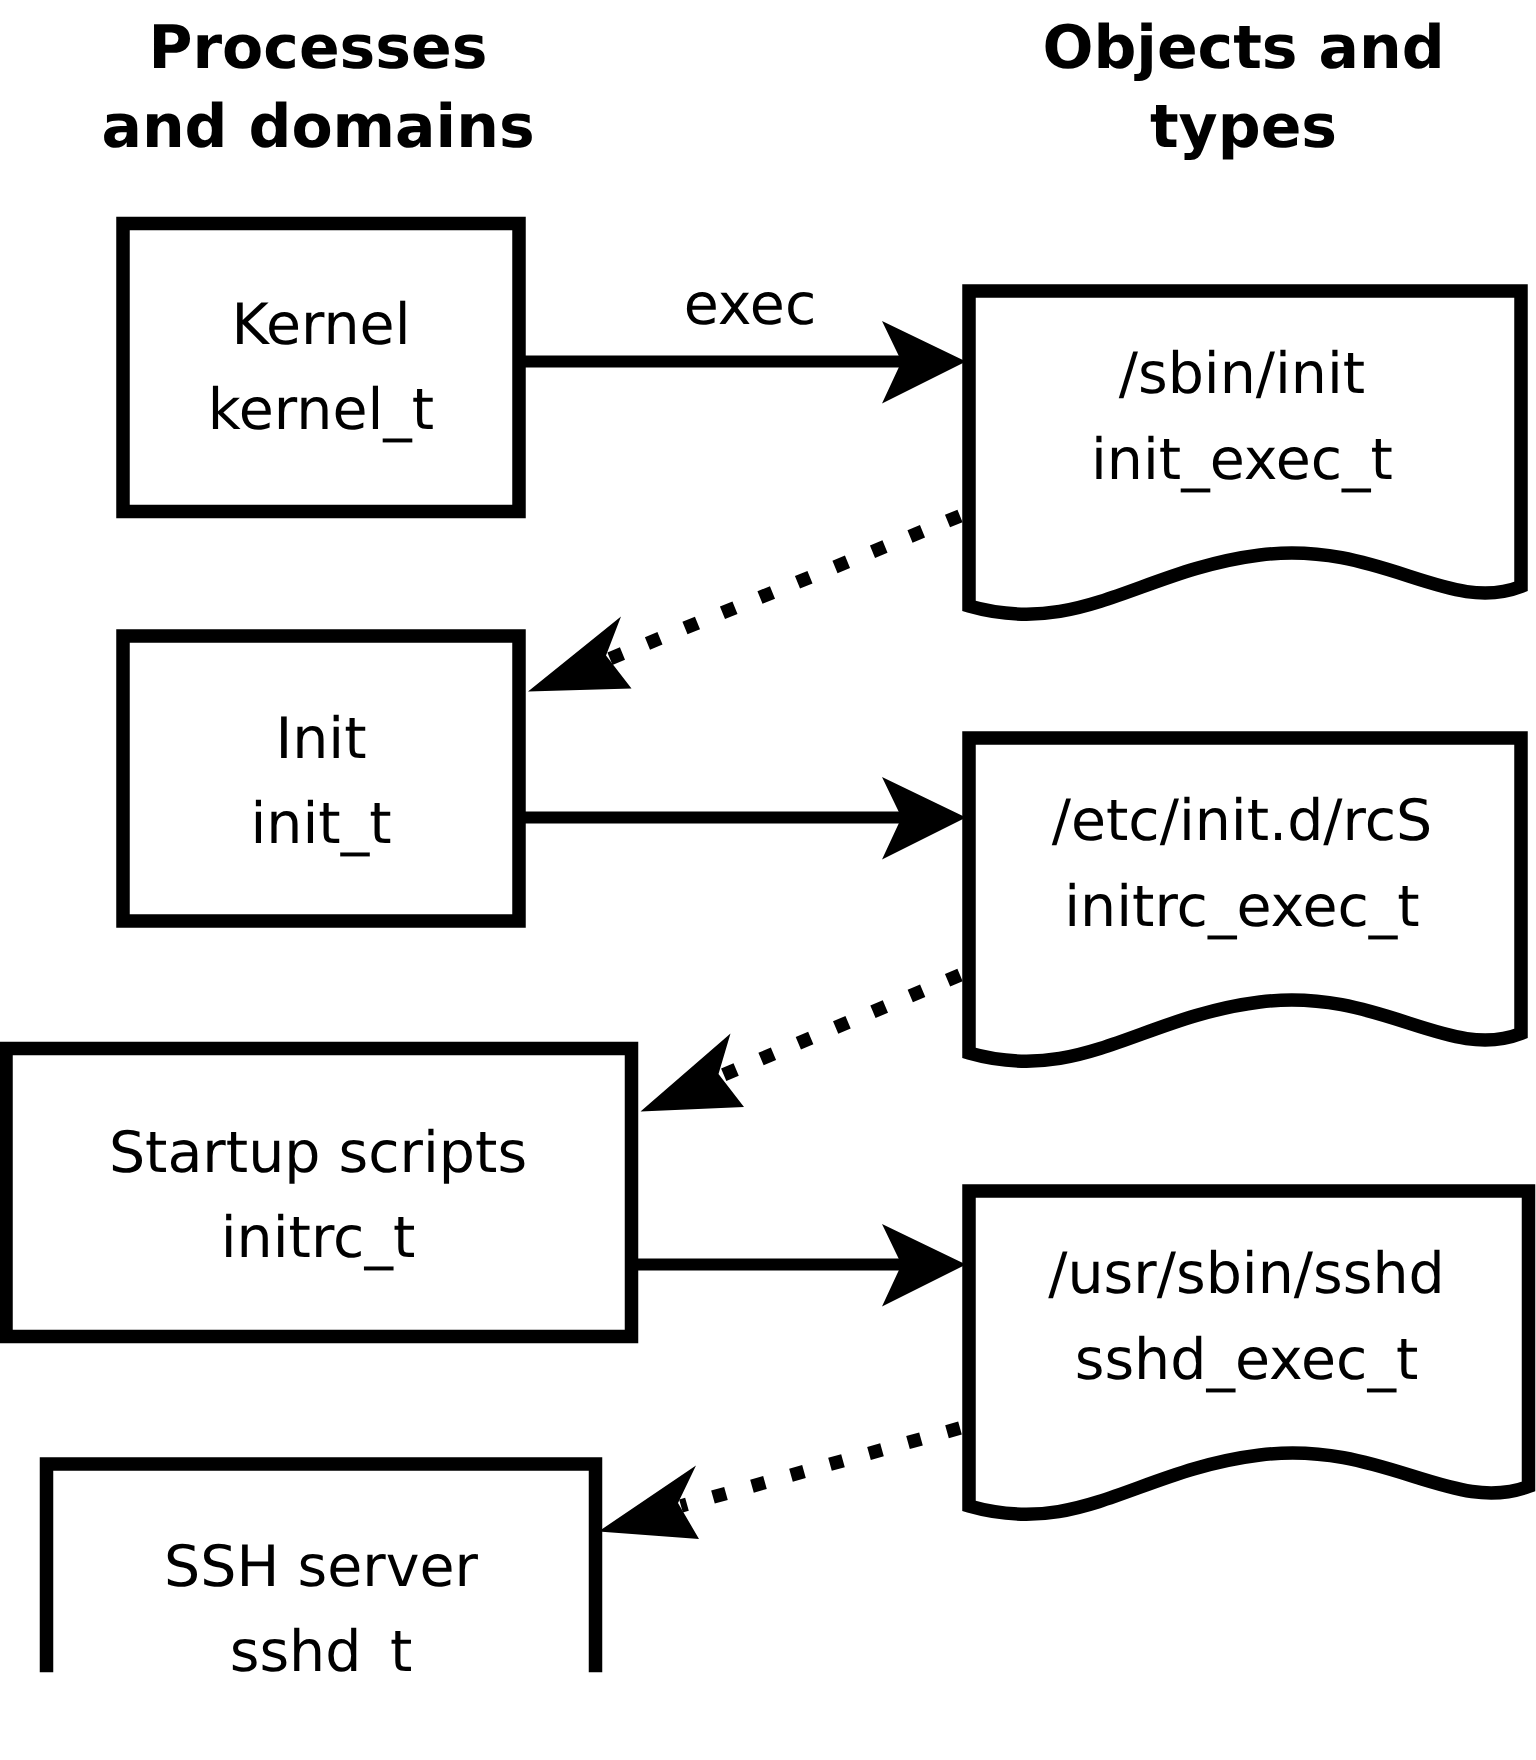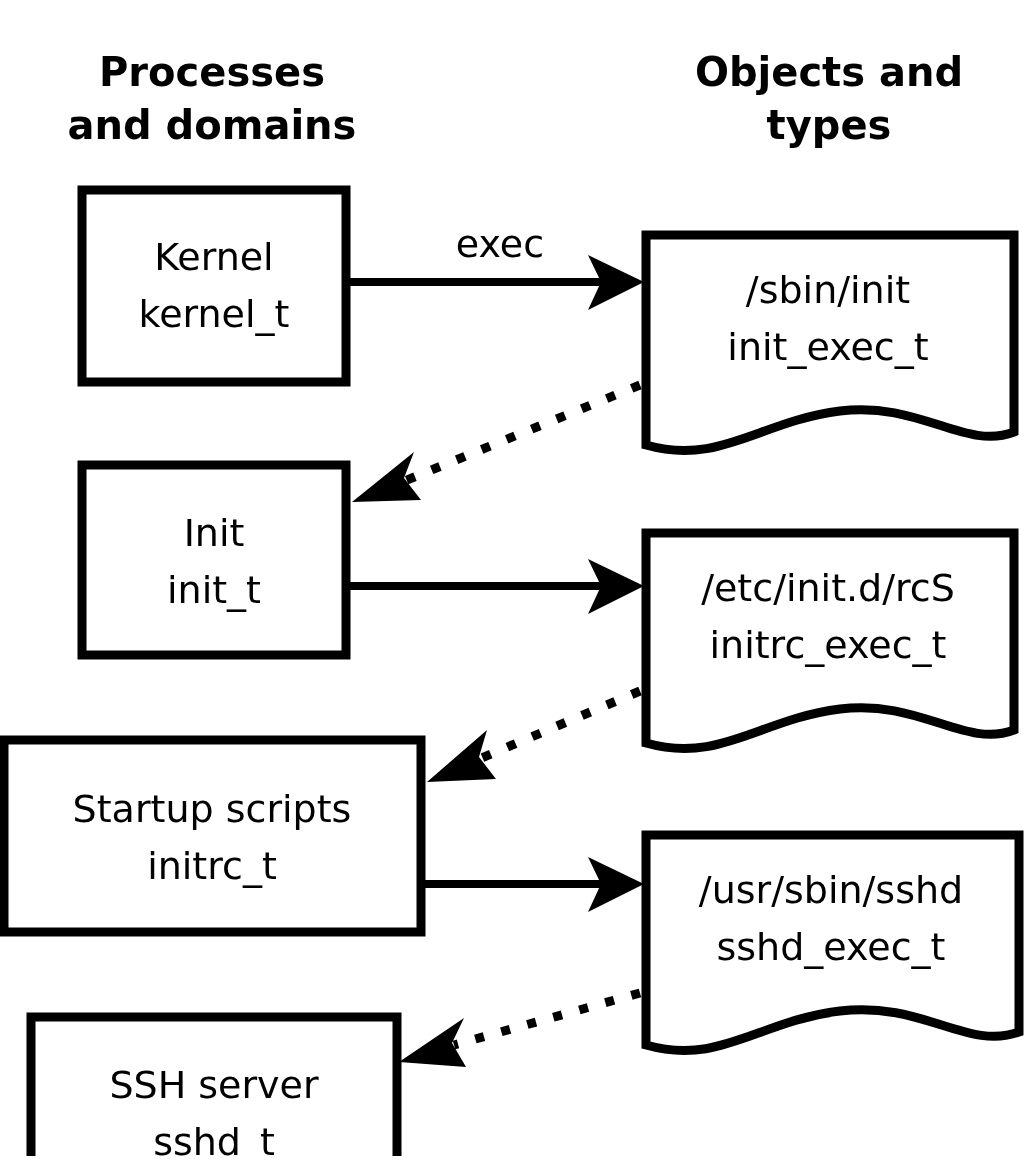--- a/index.html
+++ b/index.html
@@ -7,21 +7,20 @@
     padding: 0;
     background: #ffffff;
   }
   #page {
     position: relative;
     width: 1024px;
     height: 1115px;
     background: #ffffff;
     overflow: hidden;
     font-family: "DejaVu Sans", sans-serif;
-    margin-top: 41px;
   }
   #diagram {
     position: absolute;
     top: 0;
     left: 0;
     width: 1024px;
     height: 1173px;
   }
   .col-header {
     font-family: "DejaVu Sans", sans-serif;

